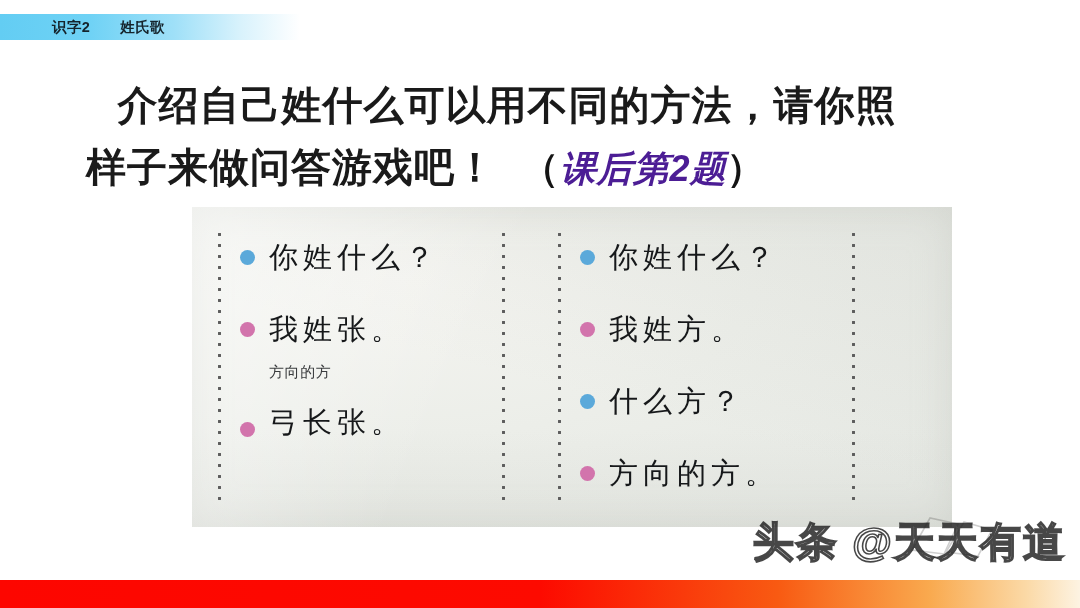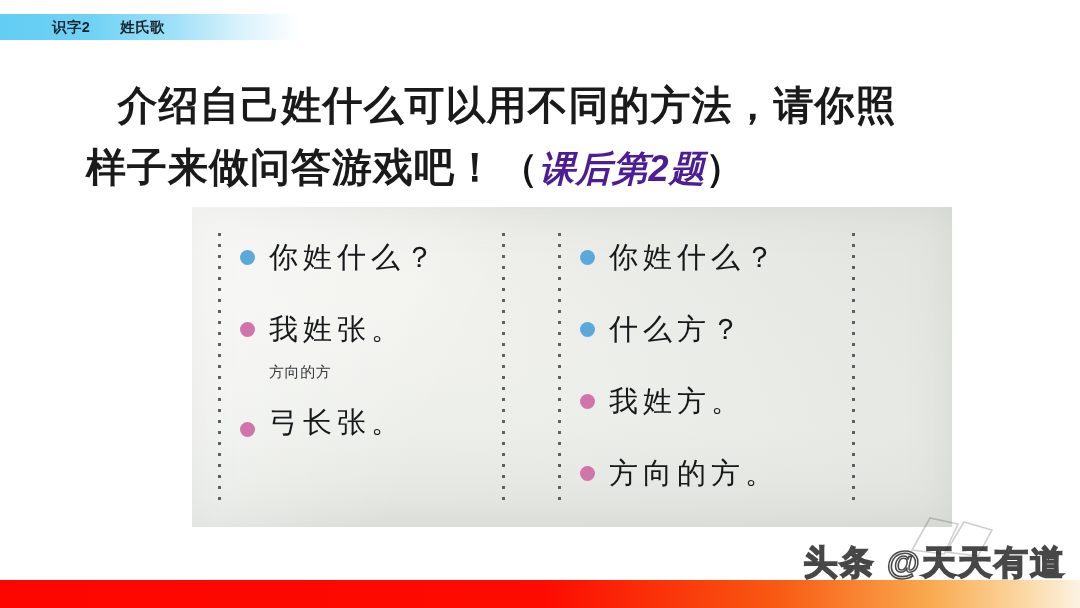--- a/index.html
+++ b/index.html
@@ -64,20 +64,21 @@
     white-space: nowrap;
   }
   #title-line-1 {
     text-align: center;
     padding-left: 18px;
   }
   #title-line-2 {
     padding-left: 86px;
     display: flex;
     align-items: baseline;
+    gap: 21px;
   }
   .paren {
     font-size: 38px;
     font-weight: 700;
     color: #141414;
   }
   #title-note-text {
     font-size: 36px;
     font-weight: 700;
     color: #4c1d95;
@@ -168,22 +169,22 @@
     color: #3a3c3e;
     letter-spacing: 0.6px;
     line-height: 1;
   }
   .qa-row.has-pinyin { align-items: flex-end; padding-bottom: 10px; }
 
   
   #watermark {
     position: absolute;
     right: 14px;
-    bottom: 22px;
-    font-size: 34px;
+    bottom: 38px;
+    font-size: 41px;
     font-weight: 700;
     letter-spacing: 2px;
     color: rgba(255,255,255,0.0);
     -webkit-text-stroke: 1.6px rgba(30,30,30,0.82);
     white-space: nowrap;
     z-index: 5;
   }
   #watermark-sticker {
     position: absolute;
     right: 78px;
@@ -255,26 +256,26 @@
       <span class="qa-text">弓长张。</span>
     </div>
   </div>
 
   <div class="qa-column" id="column-right">
     <div class="qa-row">
       <span class="bullet question"></span>
       <span class="qa-text">你姓什么？</span>
     </div>
     <div class="qa-row">
+      <span class="bullet answer"></span>
+      <span class="qa-text">我姓方。</span>
+    </div>
+    <div class="qa-row">
       <span class="bullet question"></span>
       <span class="qa-text">什么方？</span>
-    </div>
-    <div class="qa-row">
-      <span class="bullet answer"></span>
-      <span class="qa-text">我姓方。</span>
     </div>
     <div class="qa-row">
       <span class="bullet answer"></span>
       <span class="qa-text">方向的方。</span>
     </div>
   </div>
 </div>
 
 <svg id="watermark-sticker" viewBox="0 0 96 46">
   <g fill="none" stroke="#2a2a2a" stroke-width="1.6">

